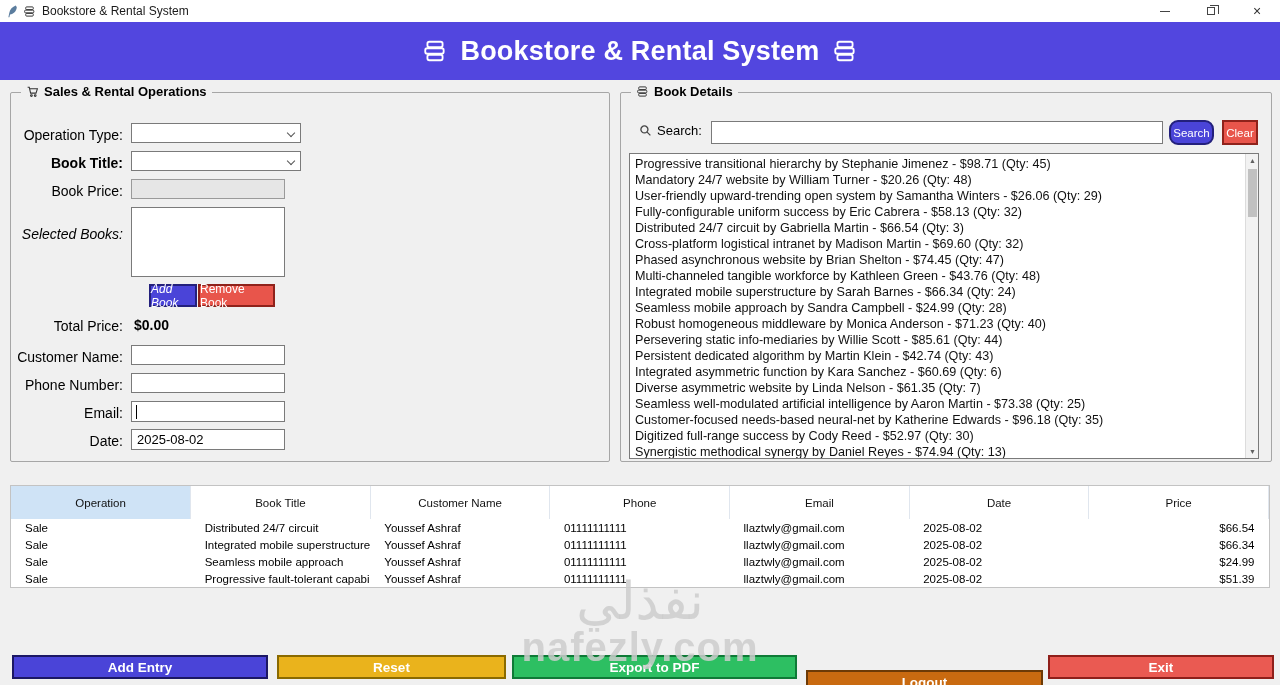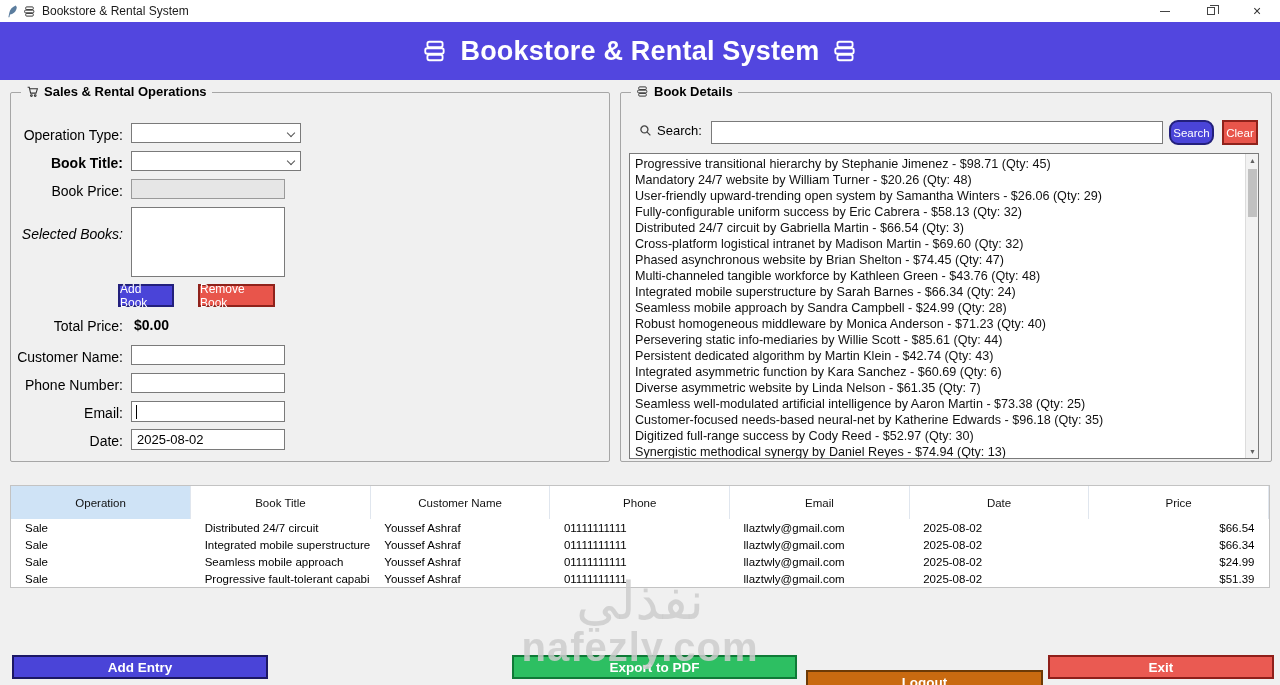--- a/index.html
+++ b/index.html
@@ -152,21 +152,21 @@
     <div class="combo" style="top:58px;">
         <span class="chev"></span>
       </div>
 
     <div class="fld-label" style="top:88px; line-height:20px;">Book Price:</div>
     <div class="entry disabled" style="top:86px;"></div>
 
     <div class="fld-label" style="top:133px; line-height:16px;font-style:italic;">Selected Books:</div>
     <div class="listbox-sel"></div>
 
-    <div class="mini-btn" style="left: 107px; top: 191px; width: 56px; background-color: rgb(74, 68, 216); border-color: rgb(35, 32, 124);">Add Book</div>
+    <div class="mini-btn" style="left: 138px; top: 191px; width: 48px; background-color: rgb(74, 68, 216); border-color: rgb(35, 32, 124); font-style: italic;">Add Book</div>
     <div class="mini-btn" style="left: 187px; top: 191px; width: 77px; background-color: rgb(232, 85, 75); border-color: rgb(143, 34, 27);">Remove Book</div>
 
     <div class="fld-label" style="top:225px; line-height:16px;">Total Price:</div>
     <div class="total-value" style="top:224px;">$0.00</div>
 
     <div class="fld-label" style="top:254px; line-height:20px;">Customer Name:</div>
     <div class="entry" style="top:252px;"></div>
 
     <div class="fld-label" style="top:282px; line-height:20px;">Phone Number:</div>
     <div class="entry" style="top:280px;"></div>
@@ -306,20 +306,21 @@
             <td>01111111111</td>
             <td>llaztwly@gmail.com</td>
             <td>2025-08-02</td>
             <td class="num">$51.39</td>
           </tr>
         </tbody>
     </table>
   </div>
 
   <div class="footer-btn fb-0" style="background-color: rgb(74, 68, 216); border-color: rgb(27, 23, 100);">Add Entry</div>
+  <div class="footer-btn fb-1" style="background-color: rgb(234, 179, 28); border-color: rgb(138, 106, 0);">Reset</div>
   <div class="footer-btn fb-2" style="background-color: rgb(45, 191, 98); border-color: rgb(15, 122, 55);">Export to PDF</div>
   <div class="footer-btn fb-3" style="background-color: rgb(201, 106, 16); border-color: rgb(109, 58, 6);">Logout</div>
   <div class="footer-btn fb-4" style="background-color: rgb(234, 90, 82); border-color: rgb(143, 31, 26);">Exit</div>
 
   <div class="watermark">
     <div class="wm-ar">نفذلي</div>
     <div class="wm-dom">nafezly.com</div>
   </div>
 
 </div>

